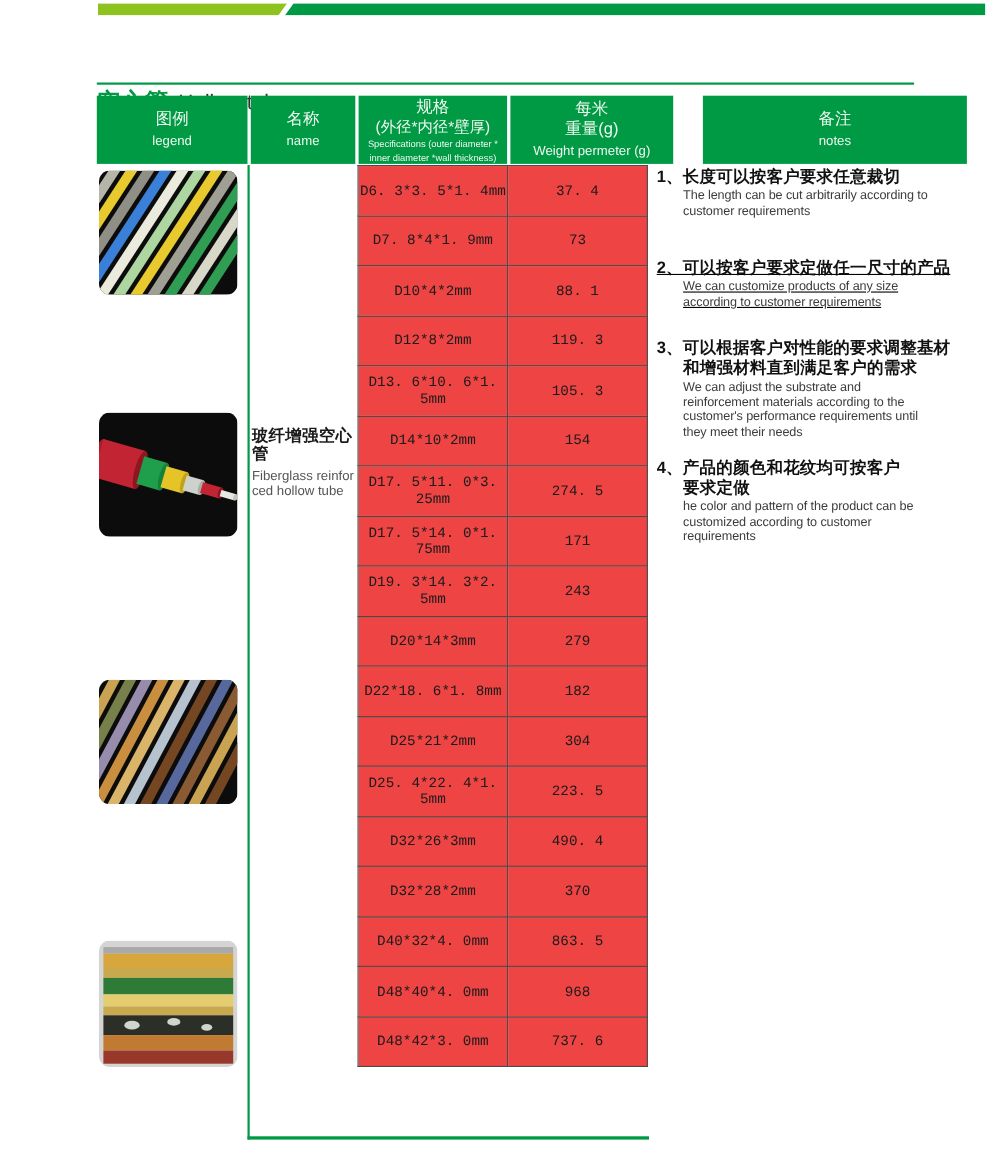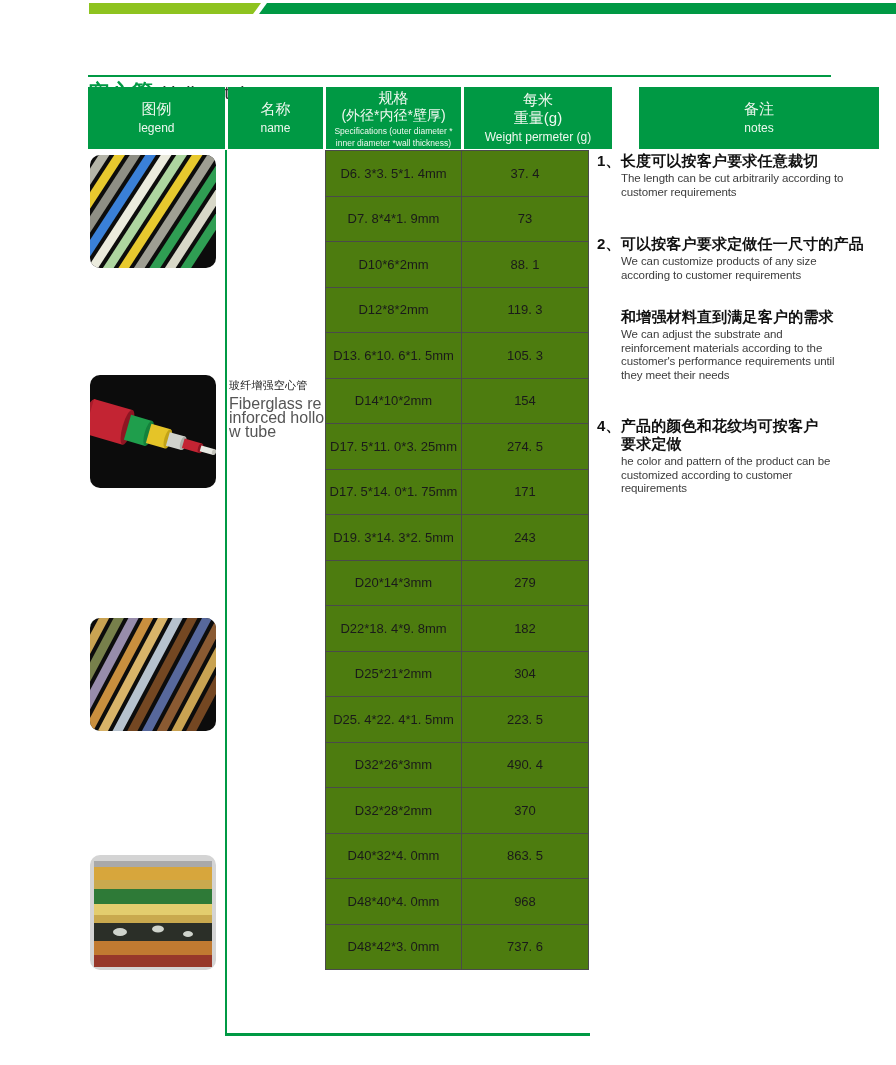--- a/index.html
+++ b/index.html
@@ -32,37 +32,37 @@
   .hen-small { font-size:8.5px; line-height:10px; margin-top:2px; }
   .hzh2 { font-size:14px; line-height:17px; }
 
   
   .green-vline  { position:absolute; left:225px; top:150px; width:2px;  height:886px; background:#009944; }
   .green-bottom { position:absolute; left:225px; top:1033px; width:365px; height:3px; background:#009944; }
 
   
   table.spec-grid { position:absolute; left:325px; top:150px; border-collapse:collapse; table-layout:fixed; }
   table.spec-grid td { border:1px solid #4a4a4a; height:45.5px; text-align:center; vertical-align:middle;
-                       font-family:Liberation Sans, sans-serif; font-size:13px; color:#1a1a1a; background:#4d7c0f; }
+                       font-family:Liberation Mono, monospace; font-size:13px; color:#1a1a1a; background:#ef4444; }
   td.spec   { width:136px; }
   td.weight { width:127px; }
 
   
   .photo { position:absolute; left:90px; width:126px; border-radius:10px; overflow:hidden; line-height:0; }
   .photo-1 { top:155px; } .photo-2 { top:375px; } .photo-3 { top:618px; } .photo-4 { top:855px; }
 
   
   .pname { position:absolute; left:229px; top:377px; width:96px; }
-  .pname-zh { font-size:11px; font-weight:400; color:#1a1a1a; line-height:16px; letter-spacing:0.2px; }
-  .pname-en { font-size:16px; color:#555; line-height:14px; margin-top:4px; word-break:break-all; }
+  .pname-zh { font-size:15px; font-weight:700; color:#1a1a1a; line-height:16px; letter-spacing:0.2px;margin-top:12px; }
+  .pname-en { font-size:12px; color:#555; line-height:14px; margin-top:4px; word-break:break-all; }
 
   
   .notes { position:absolute; left:597px; top:150px; width:295px; height:890px; }
   .note { position:absolute; left:0; width:295px; }
-  .note-1 { top:2px; } .note-2 { top:85px; } .note-3 { top:158px; } .note-4 { top:267px; }
+  .note-1 { top:2px; } .note-2 { top:85px;text-decoration:underline; } .note-3 { top:158px; } .note-4 { top:267px; }
   .note-zh { font-size:15px; font-weight:bold; color:#111; line-height:18px; letter-spacing:0.2px; }
   .note-zh.cont { margin-left:24px; }
   .note-en { font-size:11.5px; color:#3c3c3c; line-height:13.5px; margin-left:24px; margin-top:2px;
              width:232px; letter-spacing:-0.1px; }
 </style>
 </head>
 <body>
 
 <div class="page">
 
@@ -189,21 +189,21 @@
       <td class="spec">D6. 3*3. 5*1. 4mm</td>
       <td class="weight">37. 4</td>
     </tr>
 
     <tr>
       <td class="spec">D7. 8*4*1. 9mm</td>
       <td class="weight">73</td>
     </tr>
 
     <tr>
-      <td class="spec">D10*6*2mm</td>
+      <td class="spec">D10*4*2mm</td>
       <td class="weight">88. 1</td>
     </tr>
 
     <tr>
       <td class="spec">D12*8*2mm</td>
       <td class="weight">119. 3</td>
     </tr>
 
     <tr>
       <td class="spec">D13. 6*10. 6*1. 5mm</td>
@@ -229,21 +229,21 @@
       <td class="spec">D19. 3*14. 3*2. 5mm</td>
       <td class="weight">243</td>
     </tr>
 
     <tr>
       <td class="spec">D20*14*3mm</td>
       <td class="weight">279</td>
     </tr>
 
     <tr>
-      <td class="spec">D22*18. 4*9. 8mm</td>
+      <td class="spec">D22*18. 6*1. 8mm</td>
       <td class="weight">182</td>
     </tr>
 
     <tr>
       <td class="spec">D25*21*2mm</td>
       <td class="weight">304</td>
     </tr>
 
     <tr>
       <td class="spec">D25. 4*22. 4*1. 5mm</td>
@@ -281,20 +281,21 @@
   <div class="notes">
     <div class="note note-1">
       <div class="note-zh">1、长度可以按客户要求任意裁切</div>
       <div class="note-en">The length can be cut arbitrarily according to customer requirements</div>
     </div>
     <div class="note note-2">
       <div class="note-zh">2、可以按客户要求定做任一尺寸的产品</div>
       <div class="note-en">We can customize products of any size according to customer requirements</div>
     </div>
     <div class="note note-3">
+      <div class="note-zh">3、可以根据客户对性能的要求调整基材</div>
       <div class="note-zh cont">和增强材料直到满足客户的需求</div>
       <div class="note-en">We can adjust the substrate and reinforcement materials according to the customer's performance requirements until they meet their needs</div>
     </div>
     <div class="note note-4">
       <div class="note-zh">4、产品的颜色和花纹均可按客户</div>
       <div class="note-zh cont">要求定做</div>
       <div class="note-en">he color and pattern of the product can be customized according to customer requirements</div>
     </div>
   </div>
 

